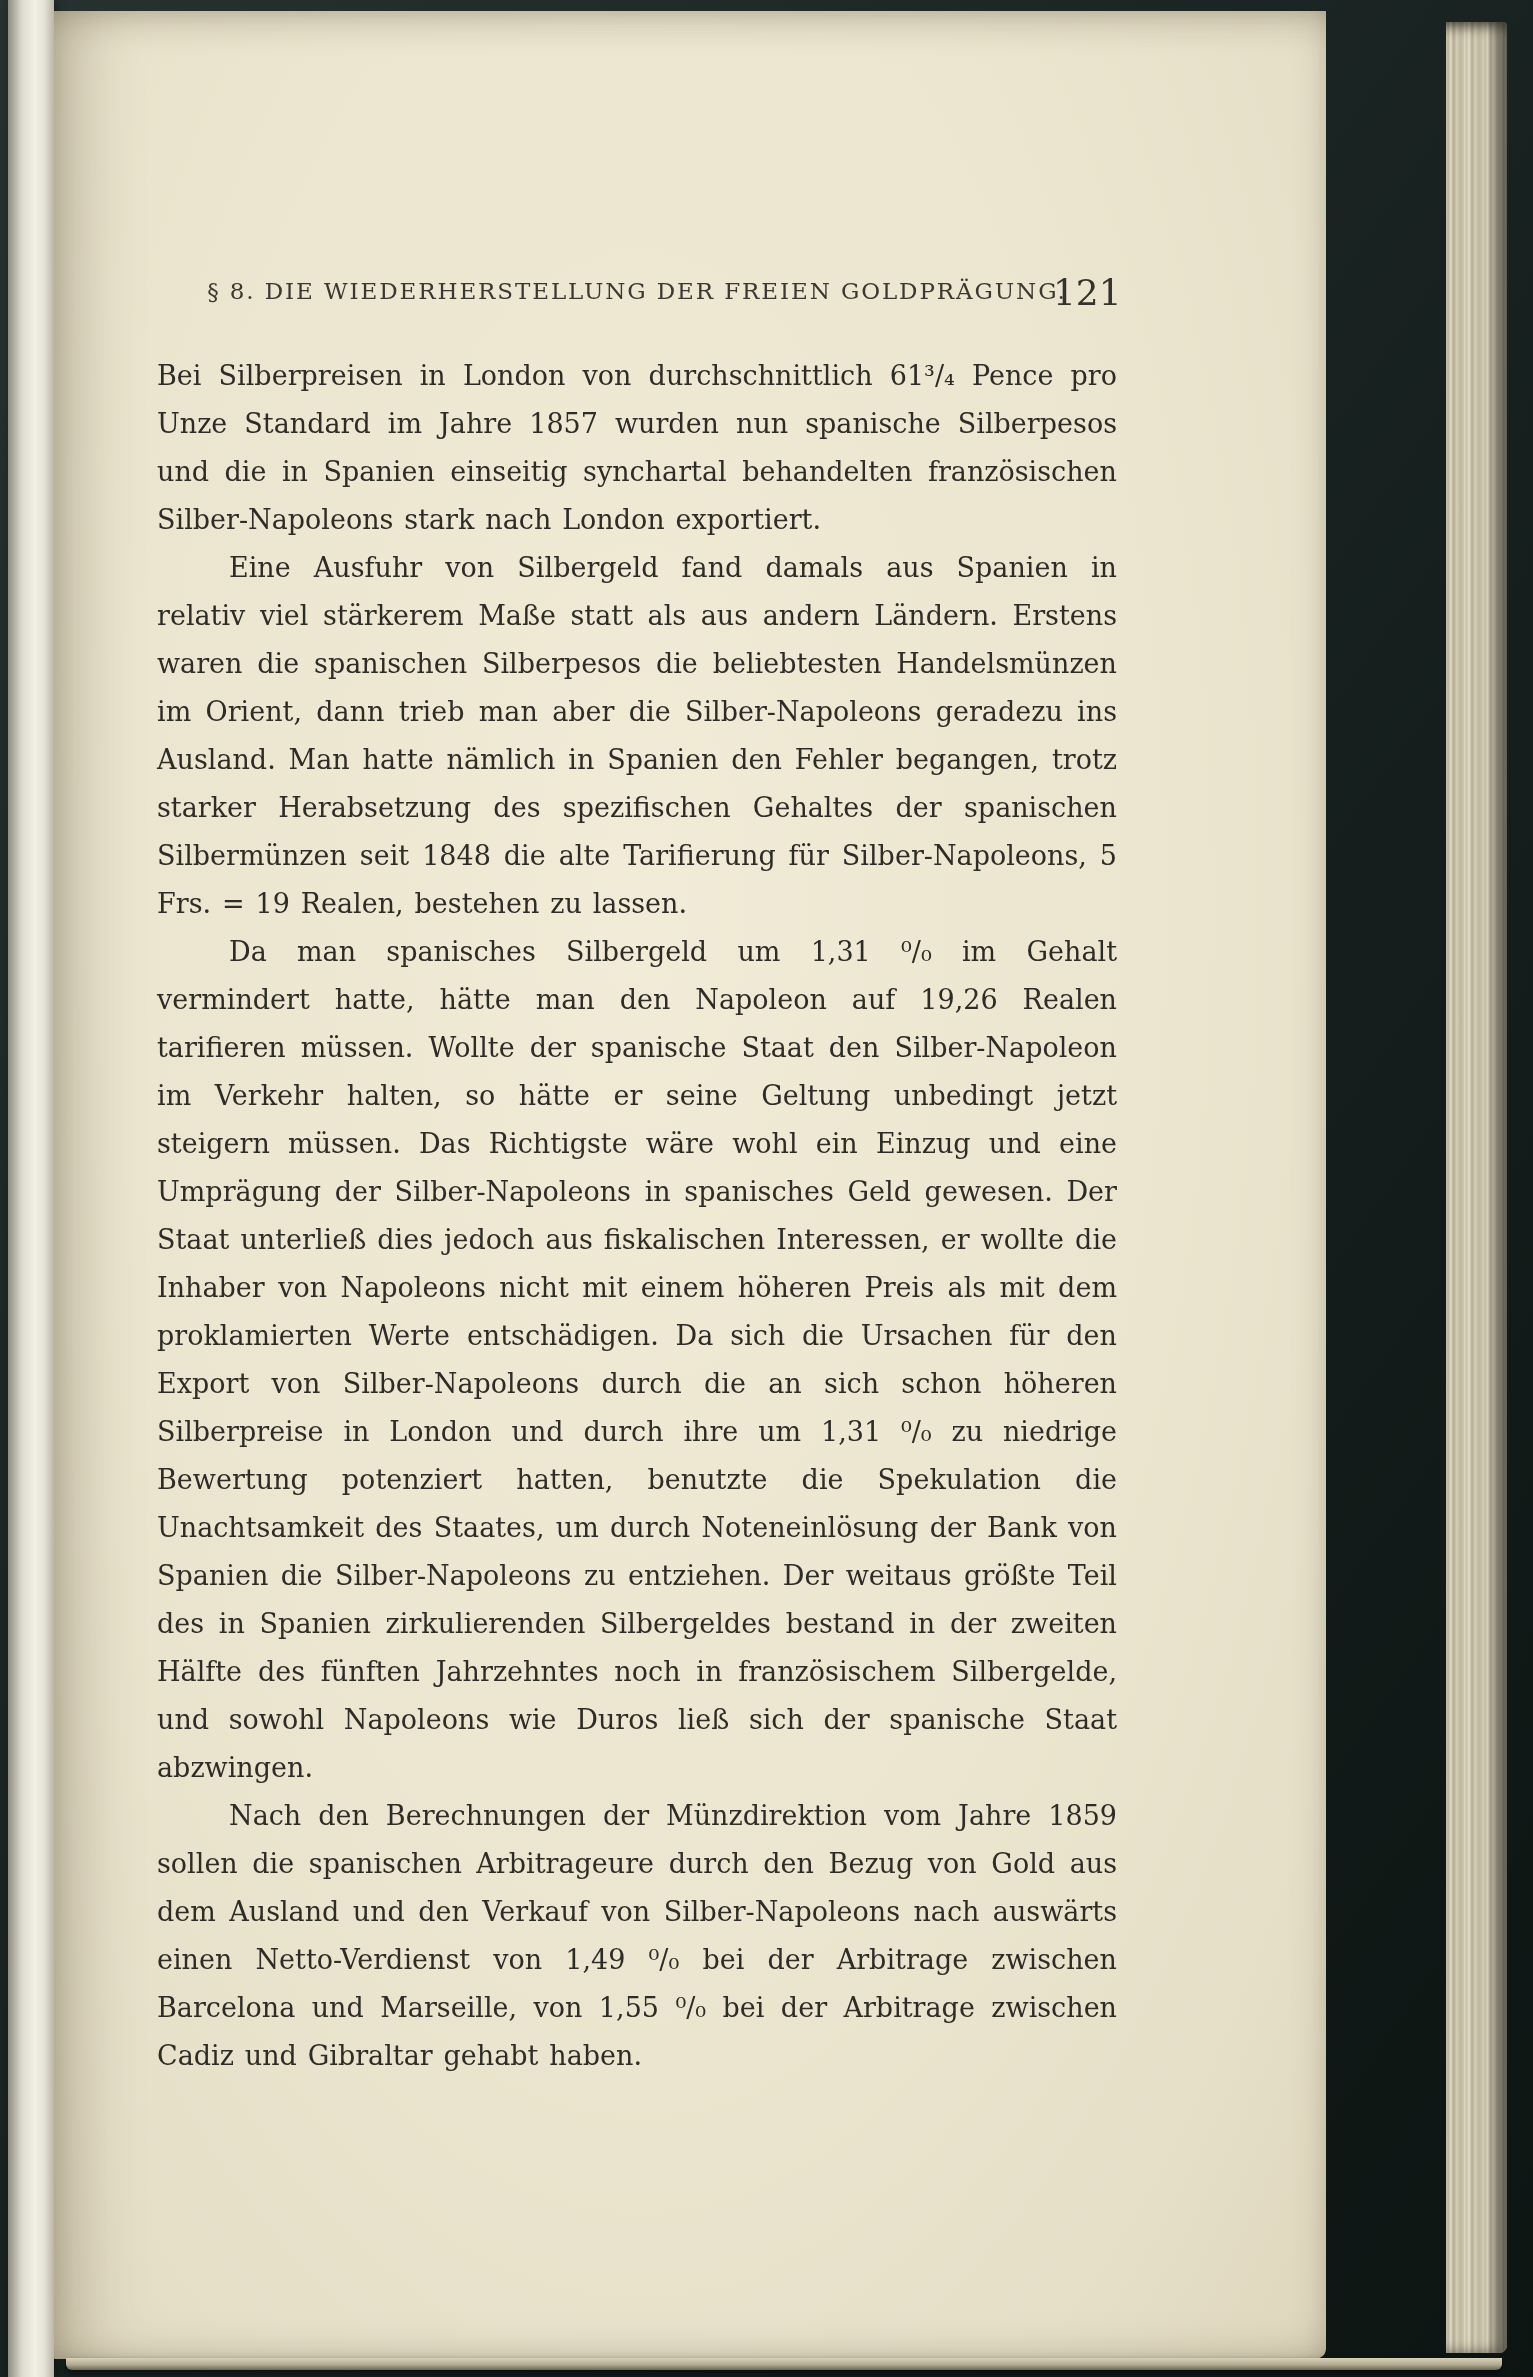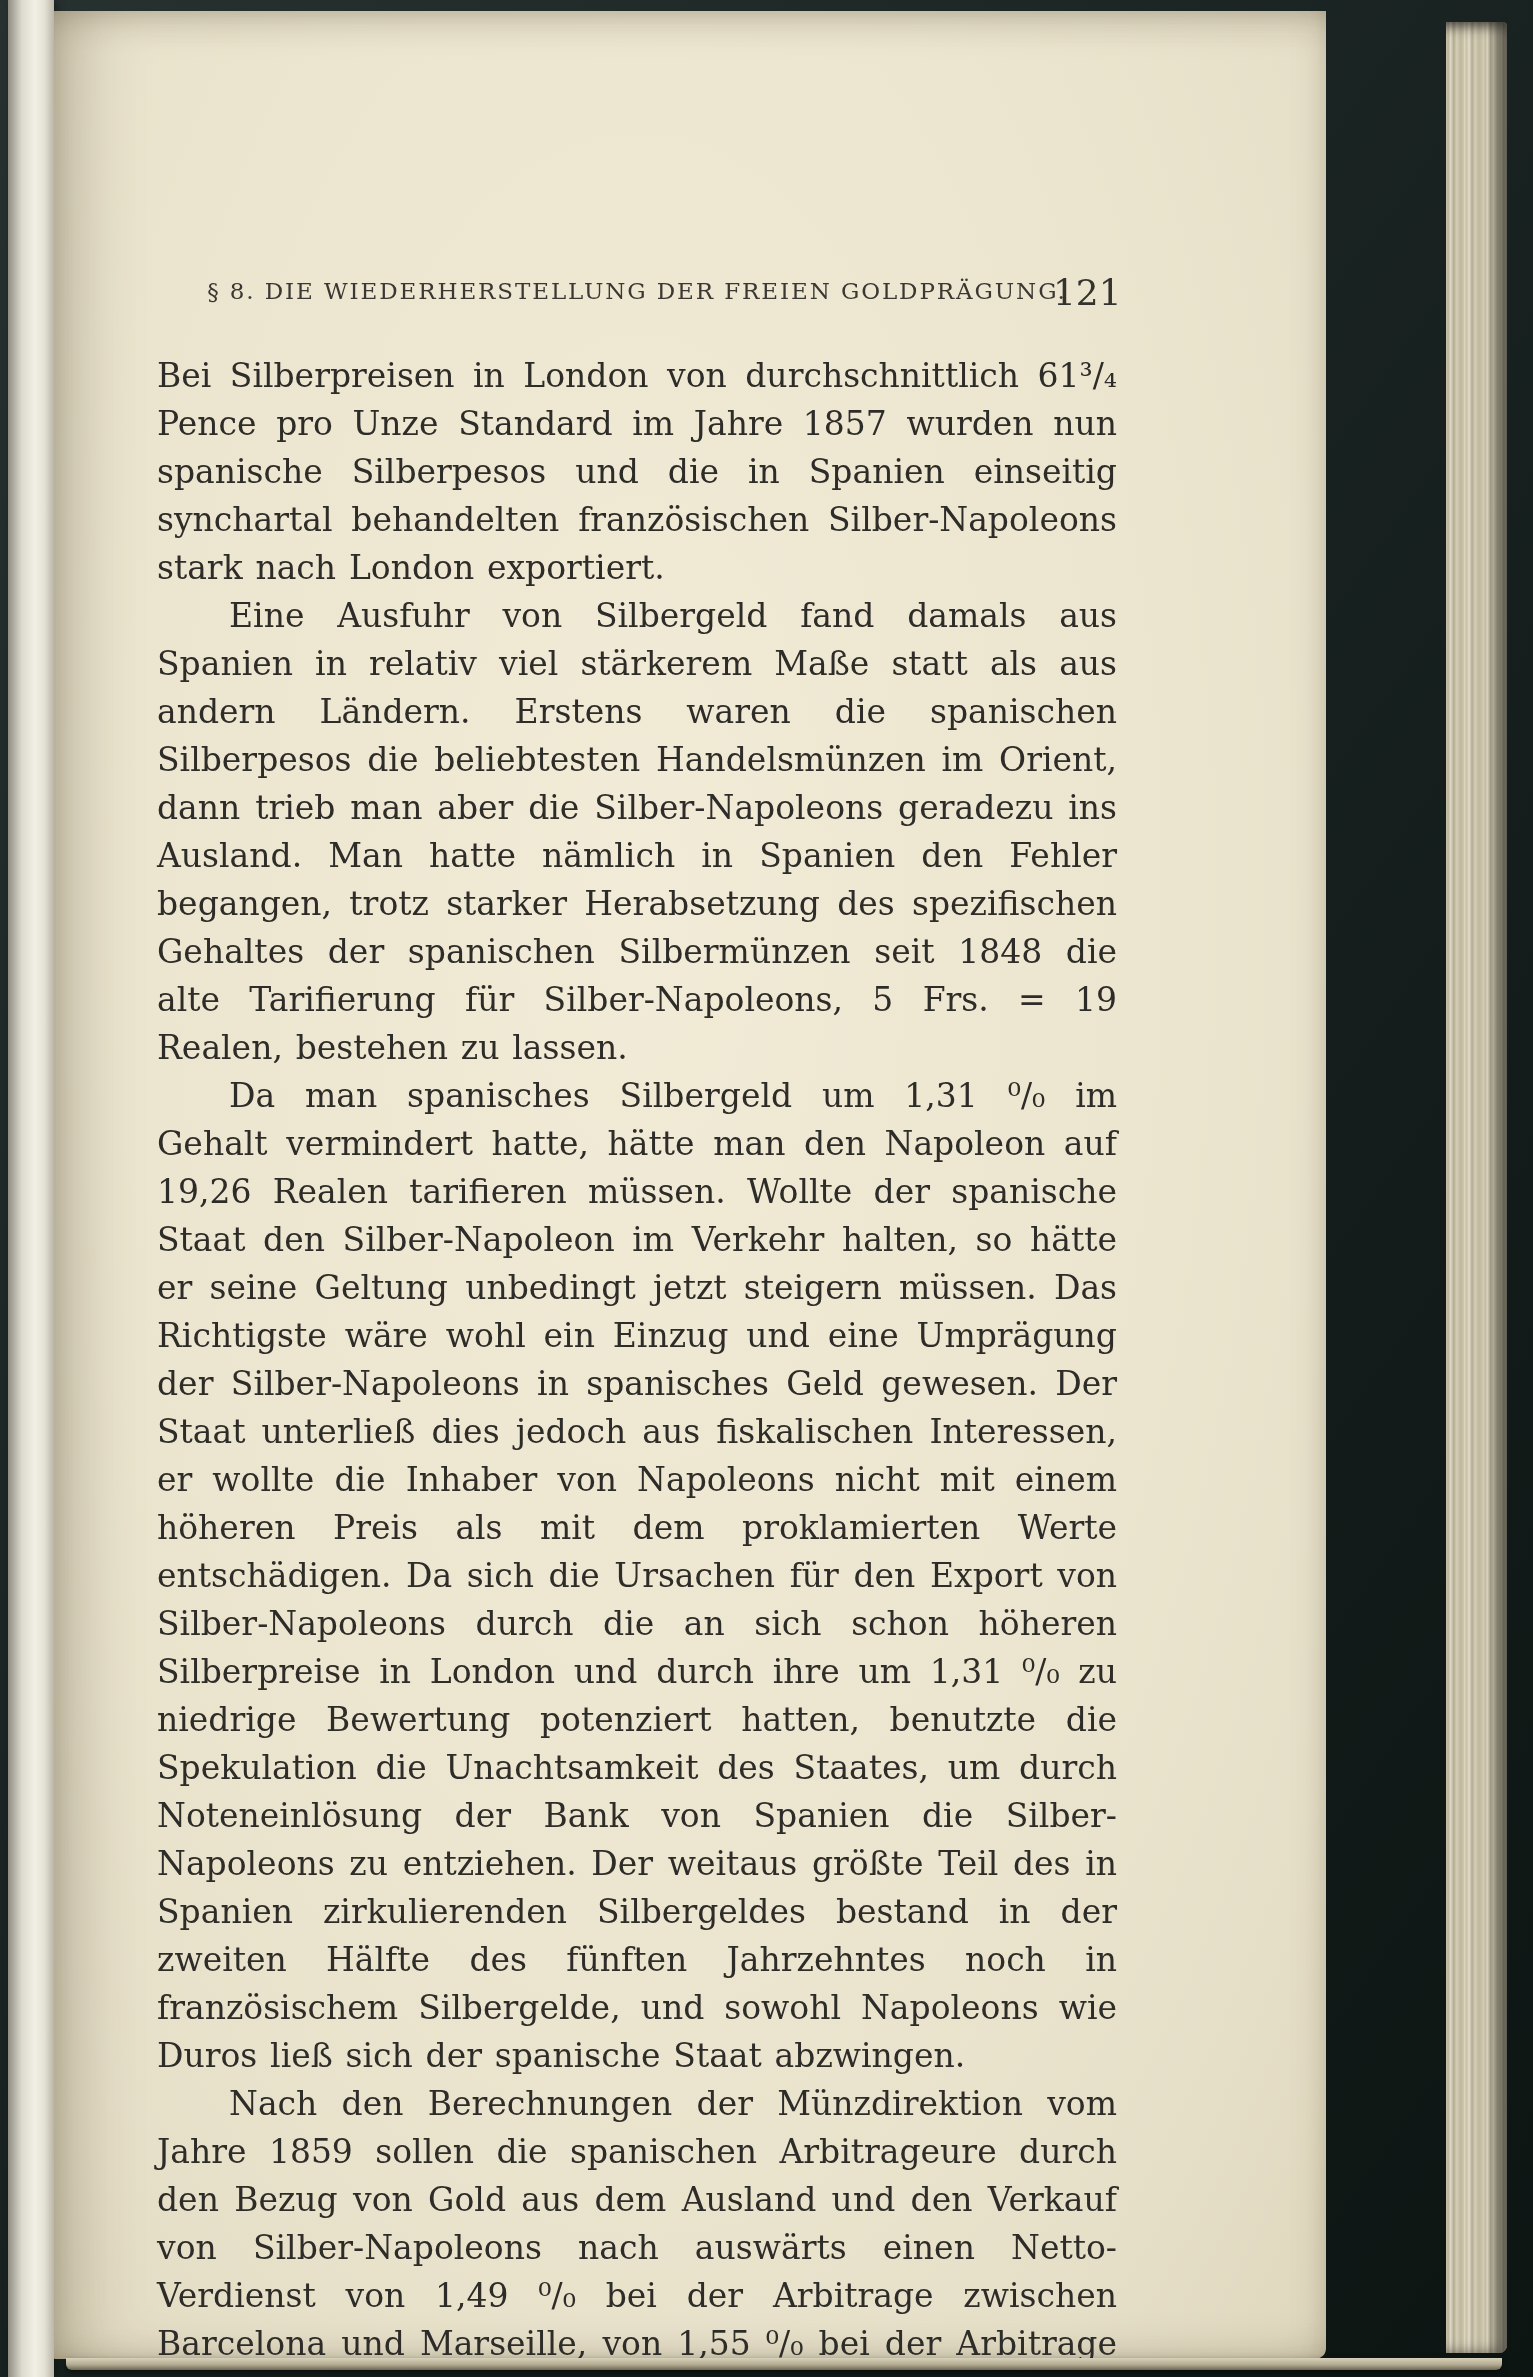--- a/index.html
+++ b/index.html
@@ -65,21 +65,21 @@
     white-space:nowrap;
     margin-bottom:48px;
   }
   .running-header .page-number {
     position:absolute; right:-4.6px; top:-5.4px;
     font-size:36px; letter-spacing:0;
     color:#34322e;
   }
 
   .para {
-    font-size:33px;
+    font-size:27px;
     line-height:48px;
     text-align:justify;
     word-spacing:2.3px;
     color:#2e2c29;
   }
   .para.indent { text-indent:72px; }
 </style>
 </head>
 <body>
 

